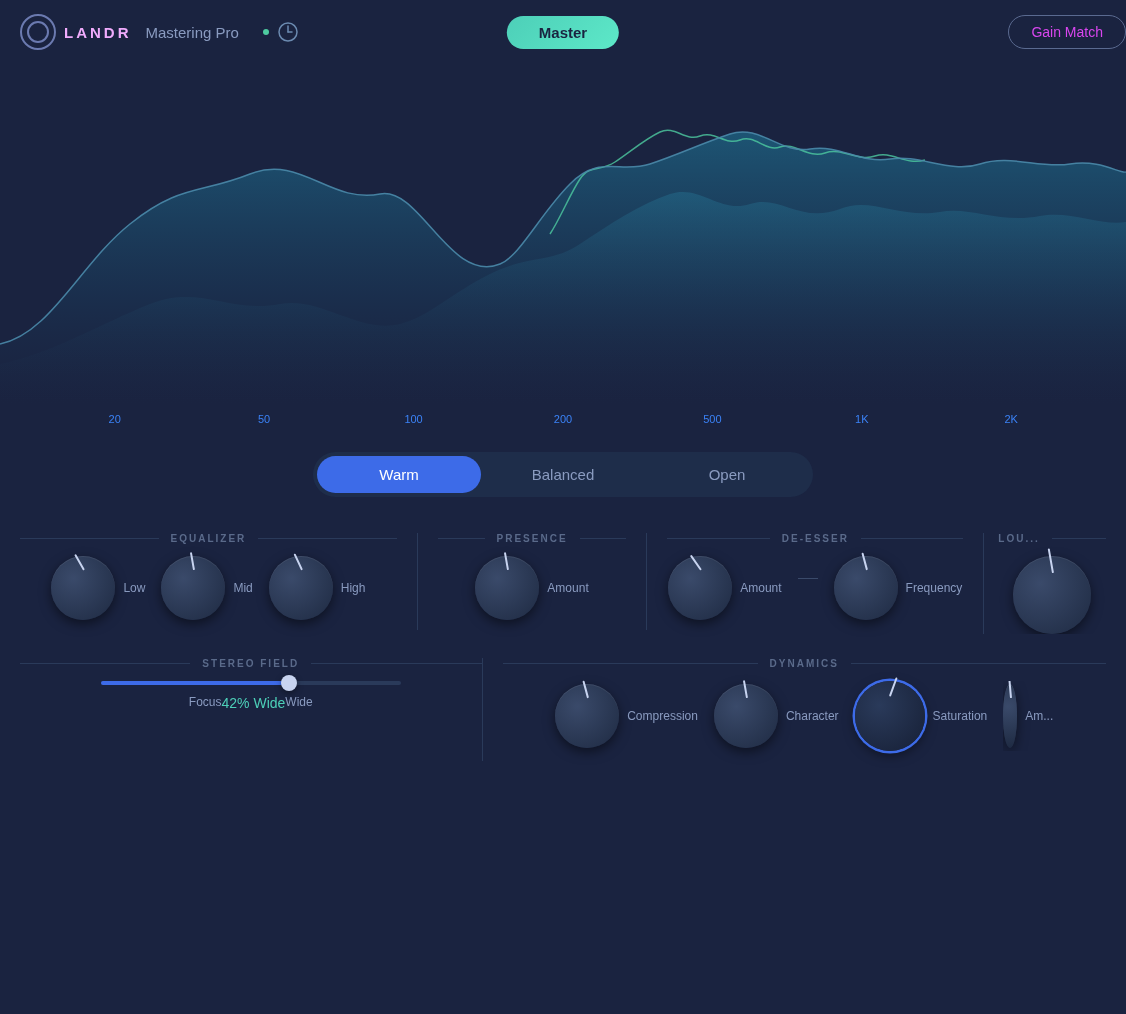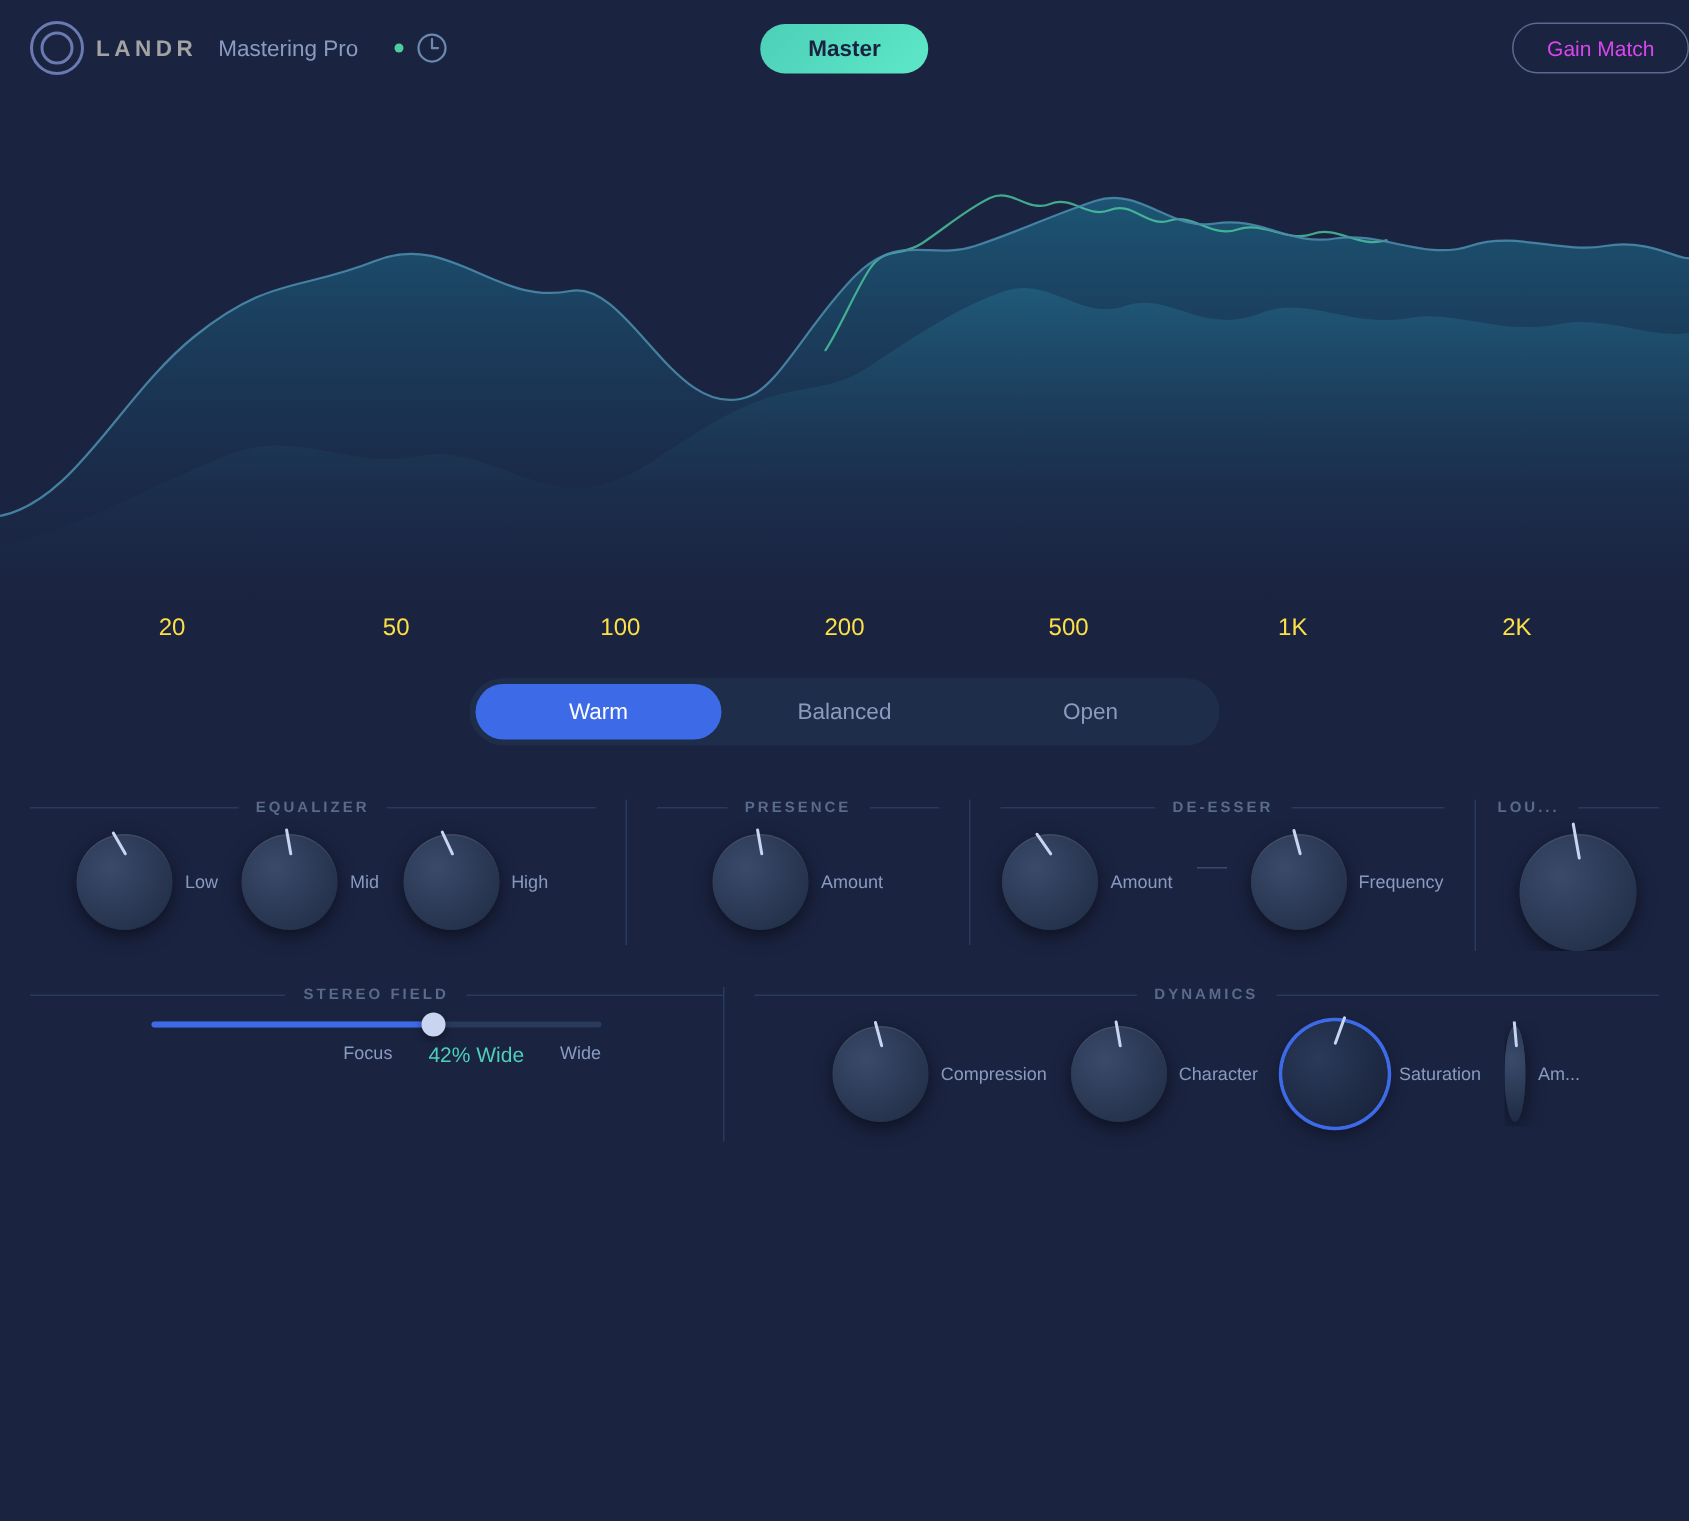--- a/index.html
+++ b/index.html
@@ -32,21 +32,21 @@
       margin-right: 8px;
       background: transparent;
     }
     .logo-inner {
       width: 22px;
       height: 22px;
       border-radius: 50%;
       border: 2px solid #6b7ab0;
     }
     .brand-name {
-      color: #a3a3a3;
+      color: #f0abfc;
       font-size: 15px;
       font-weight: 600;
       letter-spacing: 3px;
       margin-right: 14px;
     }
     .app-title {
       color: #8a9bc0;
       font-size: 15px;
       font-weight: 400;
     }
@@ -101,22 +101,22 @@
     .waveform-svg {
       width: 100%;
       height: 100%;
     }
 
     
     .freq-labels {
       display: flex;
       padding: 4px 40px;
       gap: 0;
-      color: #fde047;
-      font-size: 16px;
+      color: #3b82f6;
+      font-size: 11px;
       height: 30px;
       align-items: center;
     }
     .freq-label {
       flex: 1;
       text-align: center;
     }
 
     
     .style-selector {
@@ -219,23 +219,22 @@
       transform: translateY(-50%);
       left: 60%;
       width: 16px;
       height: 16px;
       background: #c8d4f0;
       border-radius: 50%;
       box-shadow: 0 2px 6px rgba(0,0,0,0.4);
     }
     .slider-labels {
       display: flex;
-      justify-content: flex-end;
+      justify-content: center;
       width: 300px;
-      gap: 24px;
     }
     .slider-label-left, .slider-label-right {
       color: #8a9bc0;
       font-size: 12px;
     }
     .slider-value {
       color: #4dcfb8;
       font-size: 14px;
       font-weight: 500;
     }

